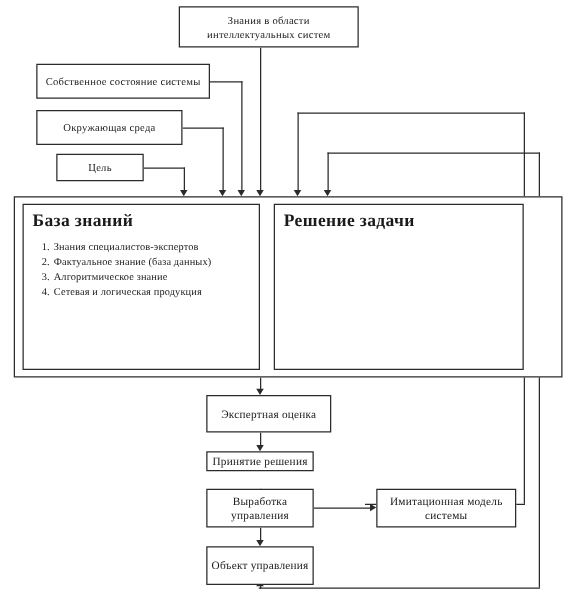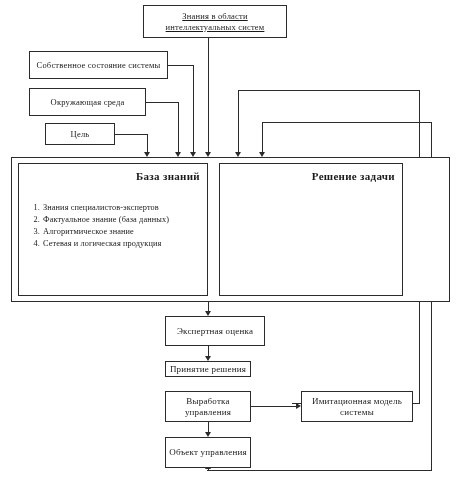--- a/index.html
+++ b/index.html
@@ -35,21 +35,21 @@
     display: flex;
     align-items: center;
     justify-content: center;
     text-align: center;
     line-height: 1.22;
     letter-spacing: .2px;
     z-index: 5;
   }
   .box > span { display: block; padding: 0 3px; }
 
-  .box-title   { font-size: 8.5px; text-decoration: underline; }
+  .box-title   { font-size: 8.5px; }
   .box-input   { font-size: 8.5px; }
   .box-flow    { font-size: 9px; }
 
   
   .panel-outer {
     position: absolute;
     left: 11px;
     top: 157px;
     width: 439px;
     height: 145px;
@@ -60,25 +60,25 @@
   }
   .panel-inner {
     position: absolute;
     box-sizing: border-box;
     border: 1px solid #2b2b2b;
     background: #ffffff;
     z-index: 6;
     padding: 6px 7px 4px 7px;
   }
   .panel-head {
-    text-align: right;
+    text-align: left;
     font-weight: bold;
-    font-size: 11px;
+    font-size: 14px;
     letter-spacing: .3px;
-    margin-bottom: 20px;
+    margin-bottom: 6px;
   }
   ol.panel-list {
     margin: 0;
     padding: 0 0 0 16px;
     font-size: 8.3px;
     line-height: 1.33;
     letter-spacing: .1px;
   }
   ol.panel-list li { margin: 0 0 1px 0; padding-left: 1px; }
 
@@ -165,21 +165,21 @@
   <div class="panel-inner" style="left:18px; top:163px; width:190px; height:133px;">
     <div class="panel-head">База знаний</div>
     <ol class="panel-list">
       <li>Знания специалистов-экспертов</li>
       <li>Фактуальное знание (база данных)</li>
       <li>Алгоритмическое знание</li>
       <li>Сетевая и логическая продукция</li>
     </ol>
   </div>
 
-  <div class="panel-inner" style="left:219px; top:163px; width:184px; height:133px;">
+  <div class="panel-inner" style="left:219px; top:163px; width:200px; height:133px;">
     <div class="panel-head">Решение задачи</div>
   </div>
 
   <div class="ln-v" style="left:208px; top:302px; height:10px;"></div>
   <div class="arrow-d" style="left:205px; top:311px;"></div>
 
   <div class="box box-flow" style="left:165px; top:316px; width:100px; height:30px;">
     <span>Экспертная оценка</span>
   </div>
 

